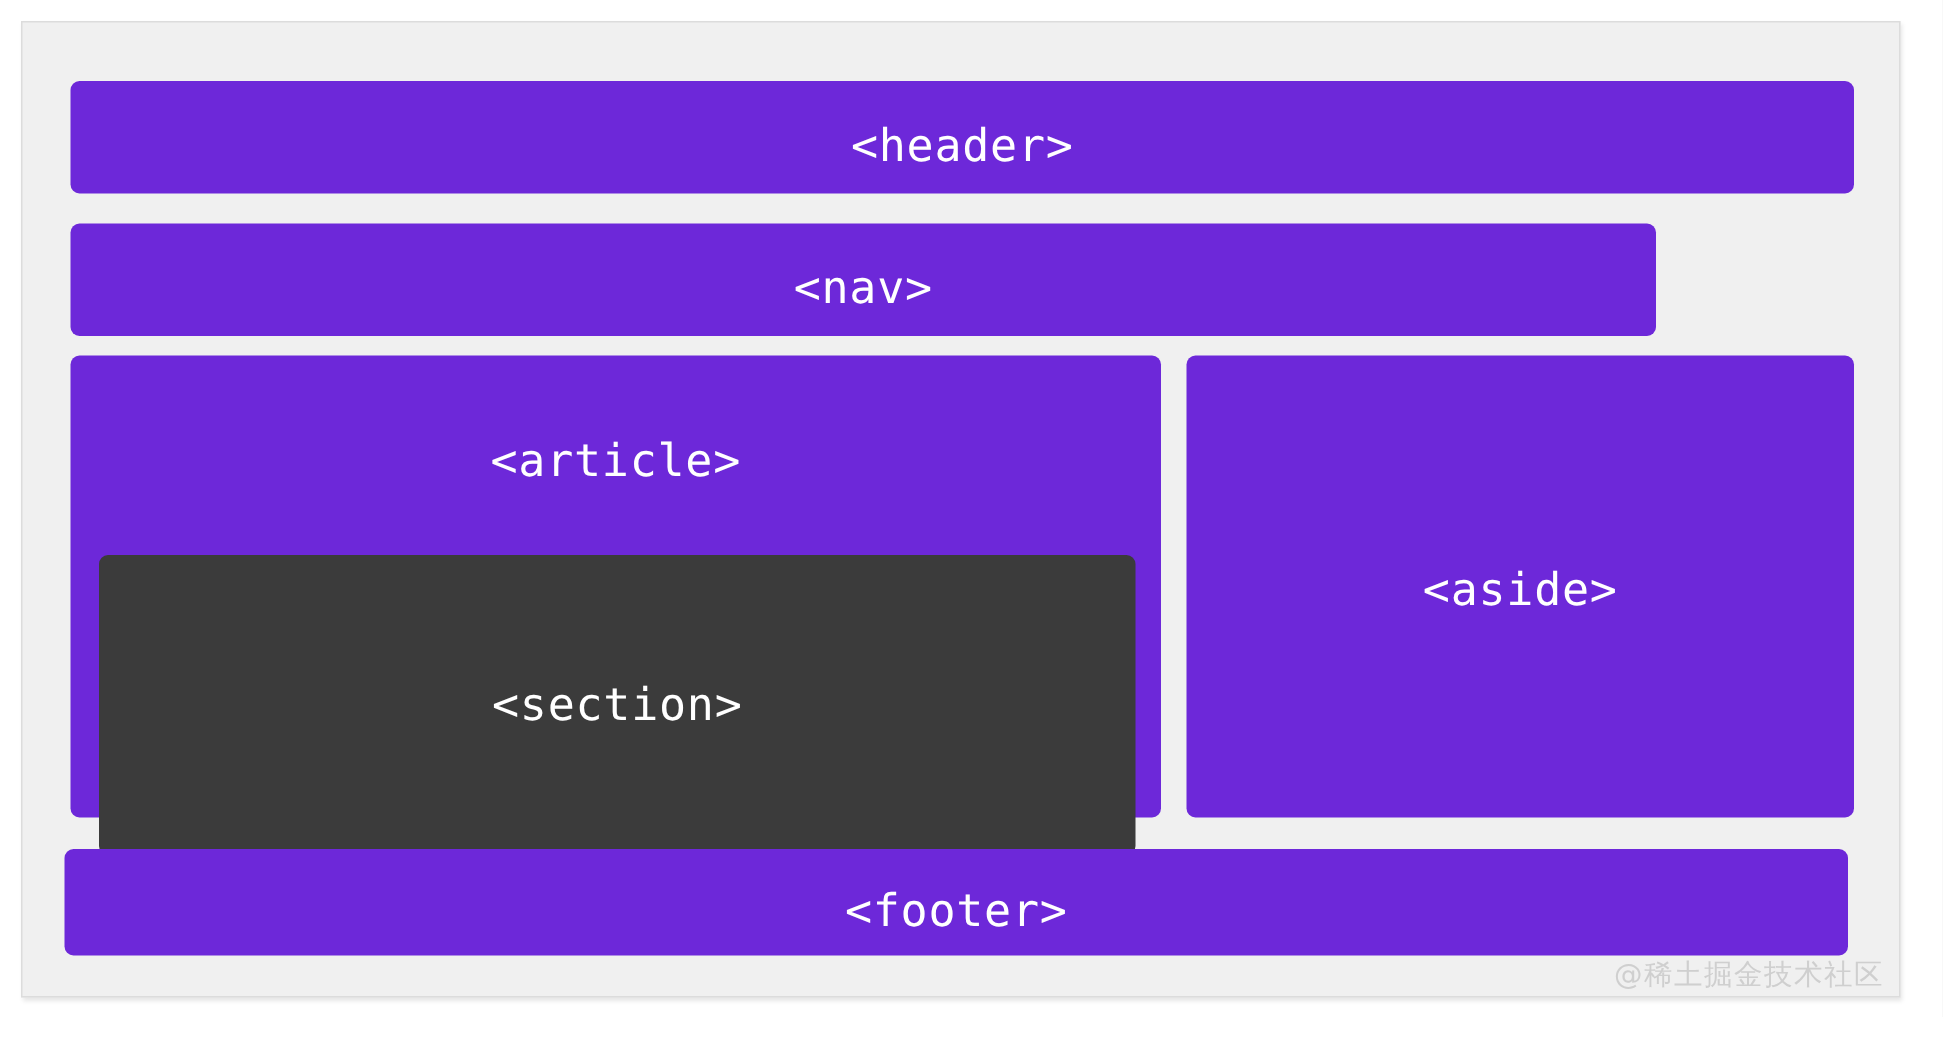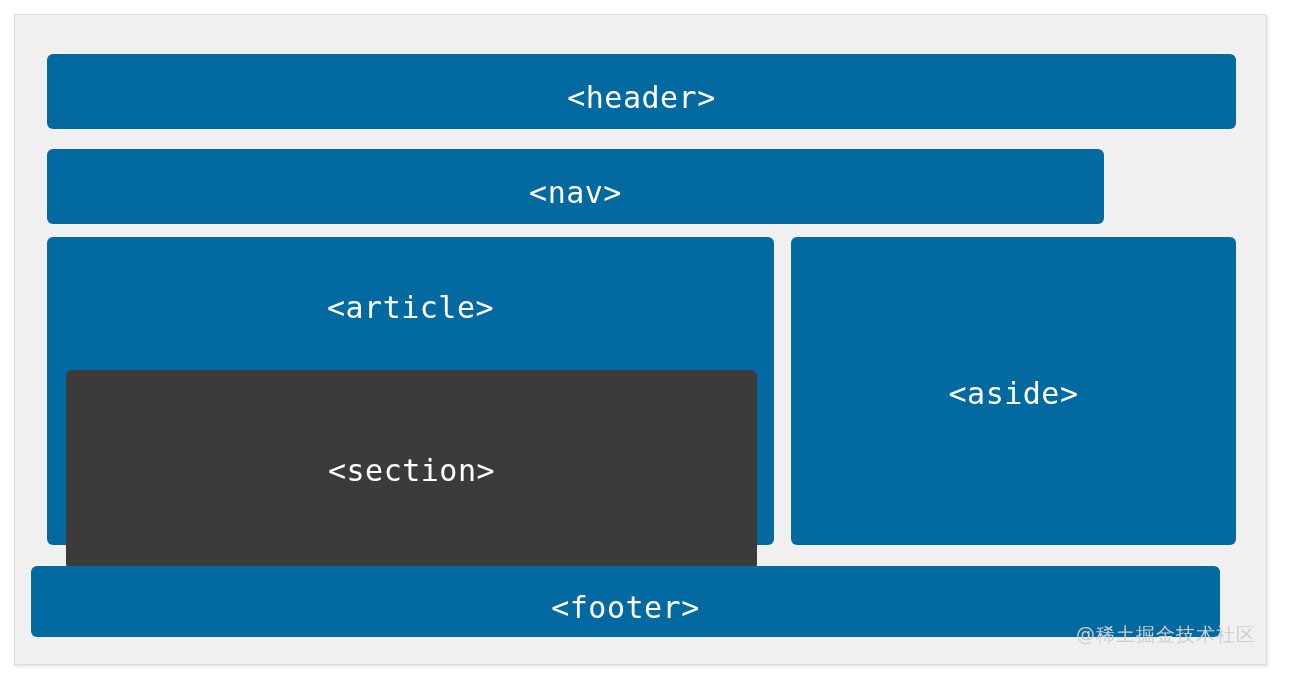--- a/index.html
+++ b/index.html
@@ -25,21 +25,21 @@
     height: 651px;
     background: #f0f0f0;
     border: 1px solid #dcdcdc;
     box-sizing: border-box;
     box-shadow: 1px 2px 3px rgba(0,0,0,0.10);
   }
 
   
   .blk {
     position: absolute;
-    background: #0369a1;
+    background: #6d28d9;
     border-radius: 6px;
     color: #ffffff;
     box-sizing: border-box;
   }
   .blk-label {
     position: absolute;
     left: 0;
     width: 100%;
     text-align: center;
     color: #ffffff;
@@ -92,32 +92,32 @@
   #block-aside {
     left: 776px;
     top: 222px;
     width: 445px;
     height: 308px;
   }
   #block-aside .blk-label { top: 142px; text-align: center; }
 
   
   #block-footer {
-    left: 16px;
+    left: 28px;
     top: 551px;
     width: 1189px;
     height: 71px;
   }
   #block-footer .blk-label { top: 27px; }
 
   
   #watermark {
     position: absolute;
     right: 10px;
-    bottom: 20px;
+    bottom: 4px;
     color: #cfcfcf;
     font-size: 19px;
     line-height: 1;
     letter-spacing: 1px;
     white-space: nowrap;
     font-family: "DejaVu Sans", "Liberation Sans", sans-serif;
   }
 </style>
 </head>
 <body>

